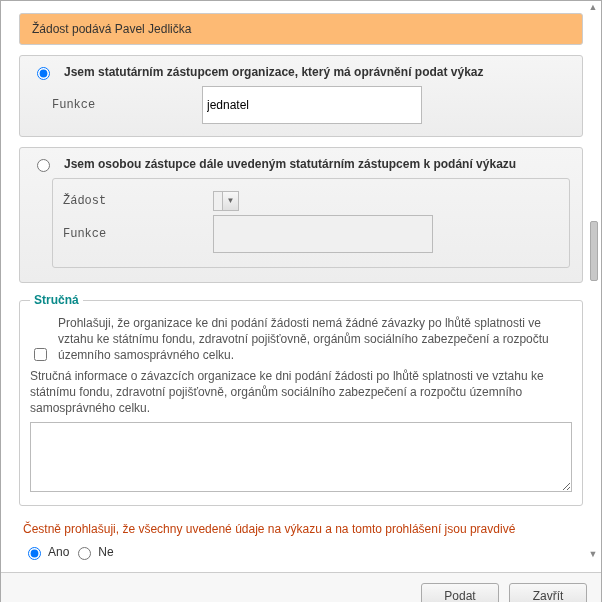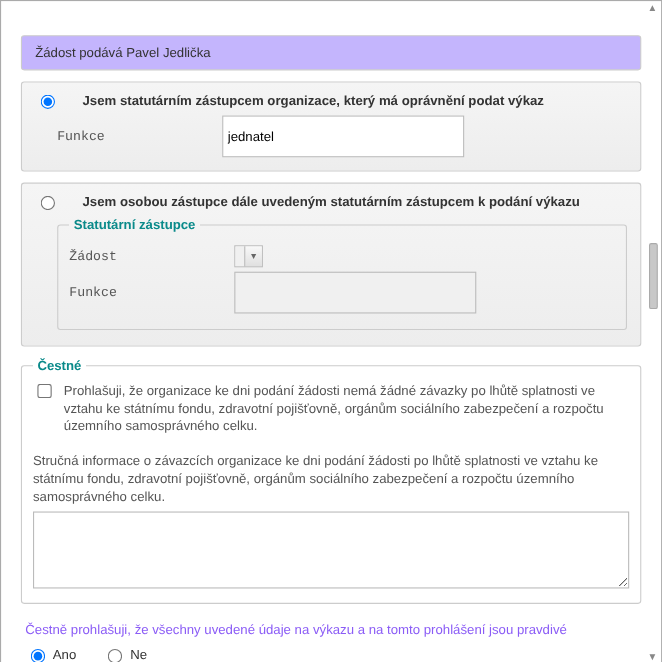--- a/index.html
+++ b/index.html
@@ -62,27 +62,26 @@
     cursor: pointer;
   }
   .panel {
     border: 1px solid #ccc;
     background: linear-gradient(#f5f5f5, #ededed);
     padding: 8px 12px;
     margin-bottom: 10px;
     border-radius: 3px;
   }
   .panel.plain {
-    background: #c4b5fd;
-    margin-top: 19px;
+    background: #fdba74;
   }
   .radio-row {
     display: flex;
     align-items: center;
-    gap: 22px;
+    gap: 11px;
     margin-bottom: 6px;
   }
   .radio-row label { font-weight: bold; }
   .form-row {
     display: flex;
     align-items: center;
     margin: 4px 0 4px 20px;
   }
   .form-row .lbl {
     width: 150px;
@@ -131,47 +130,47 @@
     margin: 0 0 10px 0;
   }
   legend {
     color: #0a8a8a;
     font-weight: bold;
     padding: 0 4px;
     font-size: 12px;
   }
   .chk-row {
     display: flex;
-    align-items: flex-start;
+    align-items: flex-end;
     gap: 8px;
-    margin-bottom: 15px;
+    margin-bottom: 4px;
   }
   .chk-row input { margin-top: 2px; }
   .desc {
     color: #555;
     line-height: 1.35;
   }
   textarea {
     width: 100%;
     height: 70px;
     border: 1px solid #bbb;
     resize: both;
     font-family: Arial, sans-serif;
     font-size: 12px;
     padding: 4px;
     margin-top: 6px;
   }
   .declaration {
     margin: 16px 4px 8px 4px;
-    color: #8b5cf6;
+    color: #c2410c;
   }
   .yn-row {
     display: flex;
     align-items: center;
-    gap: 24px;
+    gap: 4px;
     margin: 4px 4px 12px 4px;
   }
   .yn-row label { display: flex; align-items: center; gap: 4px; cursor: pointer; }
   .footer {
     border-top: 1px solid #ccc;
     background: #f7f7f7;
     padding: 10px 14px;
     display: flex;
     justify-content: flex-end;
     gap: 10px;
@@ -209,37 +208,36 @@
         <input class="text-input" value="jednatel" style="">
       </div>
     </div>
 
     <div class="panel">
       <div class="radio-row">
         <input type="radio" name="role" style="">
         <label>Jsem osobou zástupce dále uvedeným statutárním zástupcem k podání výkazu</label>
       </div>
       <fieldset>
-        <legend>Statutární zástupce</legend>
         <div class="form-row" style="margin-left:0">
           <span class="lbl">Žádost</span>
           <span class="combo">
             <input class="combo-input" value="" style="">
             <span class="combo-btn">▼</span>
           </span>
         </div>
         <div class="form-row" style="margin-left:0">
           <span class="lbl">Funkce</span>
           <input class="text-input readonly" readonly="" value="" style="">
         </div>
       </fieldset>
     </div>
 
     <fieldset class="top">
-      <legend>Čestné</legend>
+      <legend>Stručná</legend>
       <div class="chk-row">
         <input type="checkbox" style="">
         <span class="desc">Prohlašuji, že organizace ke dni podání žádosti nemá žádné závazky po lhůtě splatnosti ve vztahu ke státnímu fondu, zdravotní pojišťovně, orgánům sociálního zabezpečení a rozpočtu územního samosprávného celku.</span>
       </div>
       <div class="desc">Stručná informace o závazcích organizace ke dni podání žádosti po lhůtě splatnosti ve vztahu ke státnímu fondu, zdravotní pojišťovně, orgánům sociálního zabezpečení a rozpočtu územního samosprávného celku.</div>
       <textarea value="" style=""></textarea>
     </fieldset>
 
     <div class="declaration">Čestně prohlašuji, že všechny uvedené údaje na výkazu a na tomto prohlášení jsou pravdivé</div>
 

